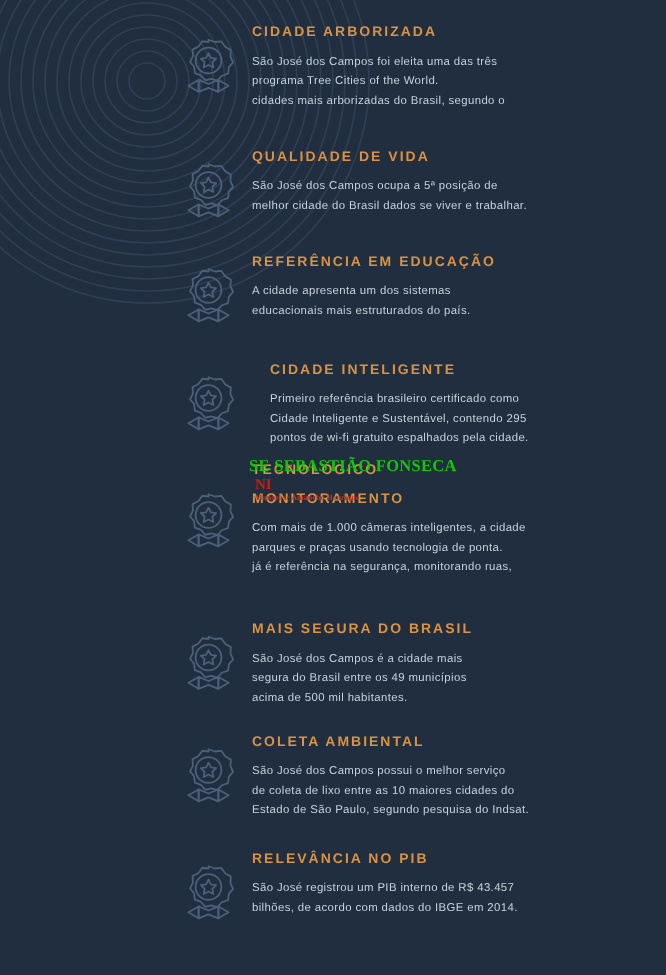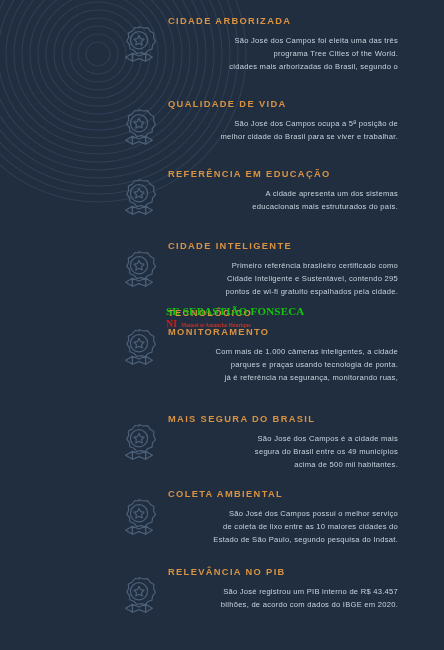--- a/index.html
+++ b/index.html
@@ -80,21 +80,20 @@
     white-space: nowrap;
   }
 
   .feature-desc {
     color: #c8d2de;
     font-size: 7.6px;
     line-height: 13.2px;
     letter-spacing: 0.25px;
     margin: 0;
     max-width: 230px;
-    text-align: right;
   }
   .feature-desc span { display: block; }
 
   
   #overlay-annotation {
     position: absolute;
     left: 166px;
     top: 306px;
     width: 190px;
     pointer-events: none;
@@ -107,20 +106,21 @@
     font-size: 11px;
     line-height: 11.5px;
     letter-spacing: 0.2px;
     white-space: nowrap;
     margin: 0;
   }
   .overlay-row-red {
     display: flex;
     align-items: baseline;
     margin: 1px 0 0 0;
+    flex-direction: column;
   }
   .overlay-line-red {
     color: #d41a10;
     font-family: "Liberation Serif", serif;
     font-weight: bold;
     font-size: 10px;
     line-height: 10px;
     white-space: nowrap;
     margin: 0;
   }
@@ -199,21 +199,21 @@
             <path d="M14.4 30.3 L7.6 34.2 L14.4 38.2 Z"></path>
             <path d="M27.6 30.3 L34.4 34.2 L27.6 38.2 Z"></path>
             <path d="M14.4 30.3 L21 33.0 L27.6 30.3 L27.6 38.2 L21 35.6 L14.4 38.2 Z"></path>
           </g>
         </svg>
       </span>
       <div class="feature-text">
         <h3 class="feature-title">QUALIDADE DE VIDA</h3>
         <p class="feature-desc">
           <span>São José dos Campos ocupa a 5ª posição de</span>
-          <span>melhor cidade do Brasil para se viver e trabalhar.</span>
+          <span>melhor cidade do Brasil dados se viver e trabalhar.</span>
         </p>
       </div>
     </div>
 
     <div class="feature-item" style="top:168px;">
       <span class="feature-icon">
         <svg width="42" height="46" viewBox="0 0 42 46" aria-hidden="true">
           <g fill="none" stroke="#4c6079" stroke-width="1.2" stroke-linejoin="round" stroke-linecap="round">
             <path d="M21 3.5 L25.2 5.0 L29.6 4.6 L32.1 8.2 L35.9 10.4 L35.6 14.7 L37.4 18.6 L34.6 21.8 L34.0 26.1 L29.9 27.5 L27.0 30.7 L22.9 29.6 L18.8 30.5 L16.0 27.3 L11.9 25.8 L11.4 21.5 L8.7 18.2 L10.6 14.4 L10.4 10.1 L14.3 8.0 L16.9 4.5 L21 5.0 Z"></path>
             <circle cx="21" cy="17.3" r="8.6"></circle>
@@ -226,21 +226,21 @@
       </span>
       <div class="feature-text">
         <h3 class="feature-title">REFERÊNCIA EM EDUCAÇÃO</h3>
         <p class="feature-desc">
           <span>A cidade apresenta um dos sistemas</span>
           <span>educacionais mais estruturados do país.</span>
         </p>
       </div>
     </div>
 
-    <div class="feature-item" style="top:240px;">
+    <div class="feature-item" style="top:240px;gap:12px;">
       <span class="feature-icon">
         <svg width="42" height="46" viewBox="0 0 42 46" aria-hidden="true">
           <g fill="none" stroke="#4c6079" stroke-width="1.2" stroke-linejoin="round" stroke-linecap="round">
             <path d="M21 3.5 L25.2 5.0 L29.6 4.6 L32.1 8.2 L35.9 10.4 L35.6 14.7 L37.4 18.6 L34.6 21.8 L34.0 26.1 L29.9 27.5 L27.0 30.7 L22.9 29.6 L18.8 30.5 L16.0 27.3 L11.9 25.8 L11.4 21.5 L8.7 18.2 L10.6 14.4 L10.4 10.1 L14.3 8.0 L16.9 4.5 L21 5.0 Z"></path>
             <circle cx="21" cy="17.3" r="8.6"></circle>
             <path d="M21 12.4 L22.6 15.6 L26.1 16.1 L23.6 18.5 L24.2 22.0 L21 20.3 L17.8 22.0 L18.4 18.5 L15.9 16.1 L19.4 15.6 Z"></path>
             <path d="M14.4 30.3 L7.6 34.2 L14.4 38.2 Z"></path>
             <path d="M27.6 30.3 L34.4 34.2 L27.6 38.2 Z"></path>
             <path d="M14.4 30.3 L21 33.0 L27.6 30.3 L27.6 38.2 L21 35.6 L14.4 38.2 Z"></path>
           </g>
@@ -336,21 +336,21 @@
             <path d="M14.4 30.3 L7.6 34.2 L14.4 38.2 Z"></path>
             <path d="M27.6 30.3 L34.4 34.2 L27.6 38.2 Z"></path>
             <path d="M14.4 30.3 L21 33.0 L27.6 30.3 L27.6 38.2 L21 35.6 L14.4 38.2 Z"></path>
           </g>
         </svg>
       </span>
       <div class="feature-text">
         <h3 class="feature-title">RELEVÂNCIA NO PIB</h3>
         <p class="feature-desc">
           <span>São José registrou um PIB interno de R$ 43.457</span>
-          <span>bilhões, de acordo com dados do IBGE em 2020.</span>
+          <span>bilhões, de acordo com dados do IBGE em 2014.</span>
         </p>
       </div>
     </div>
 
   </div>
 
   <div id="overlay-annotation">
     <p class="overlay-line-green">SE SEBASTIÃO FONSECA</p>
     <div class="overlay-row-red">
       <p class="overlay-line-red">NI</p>

